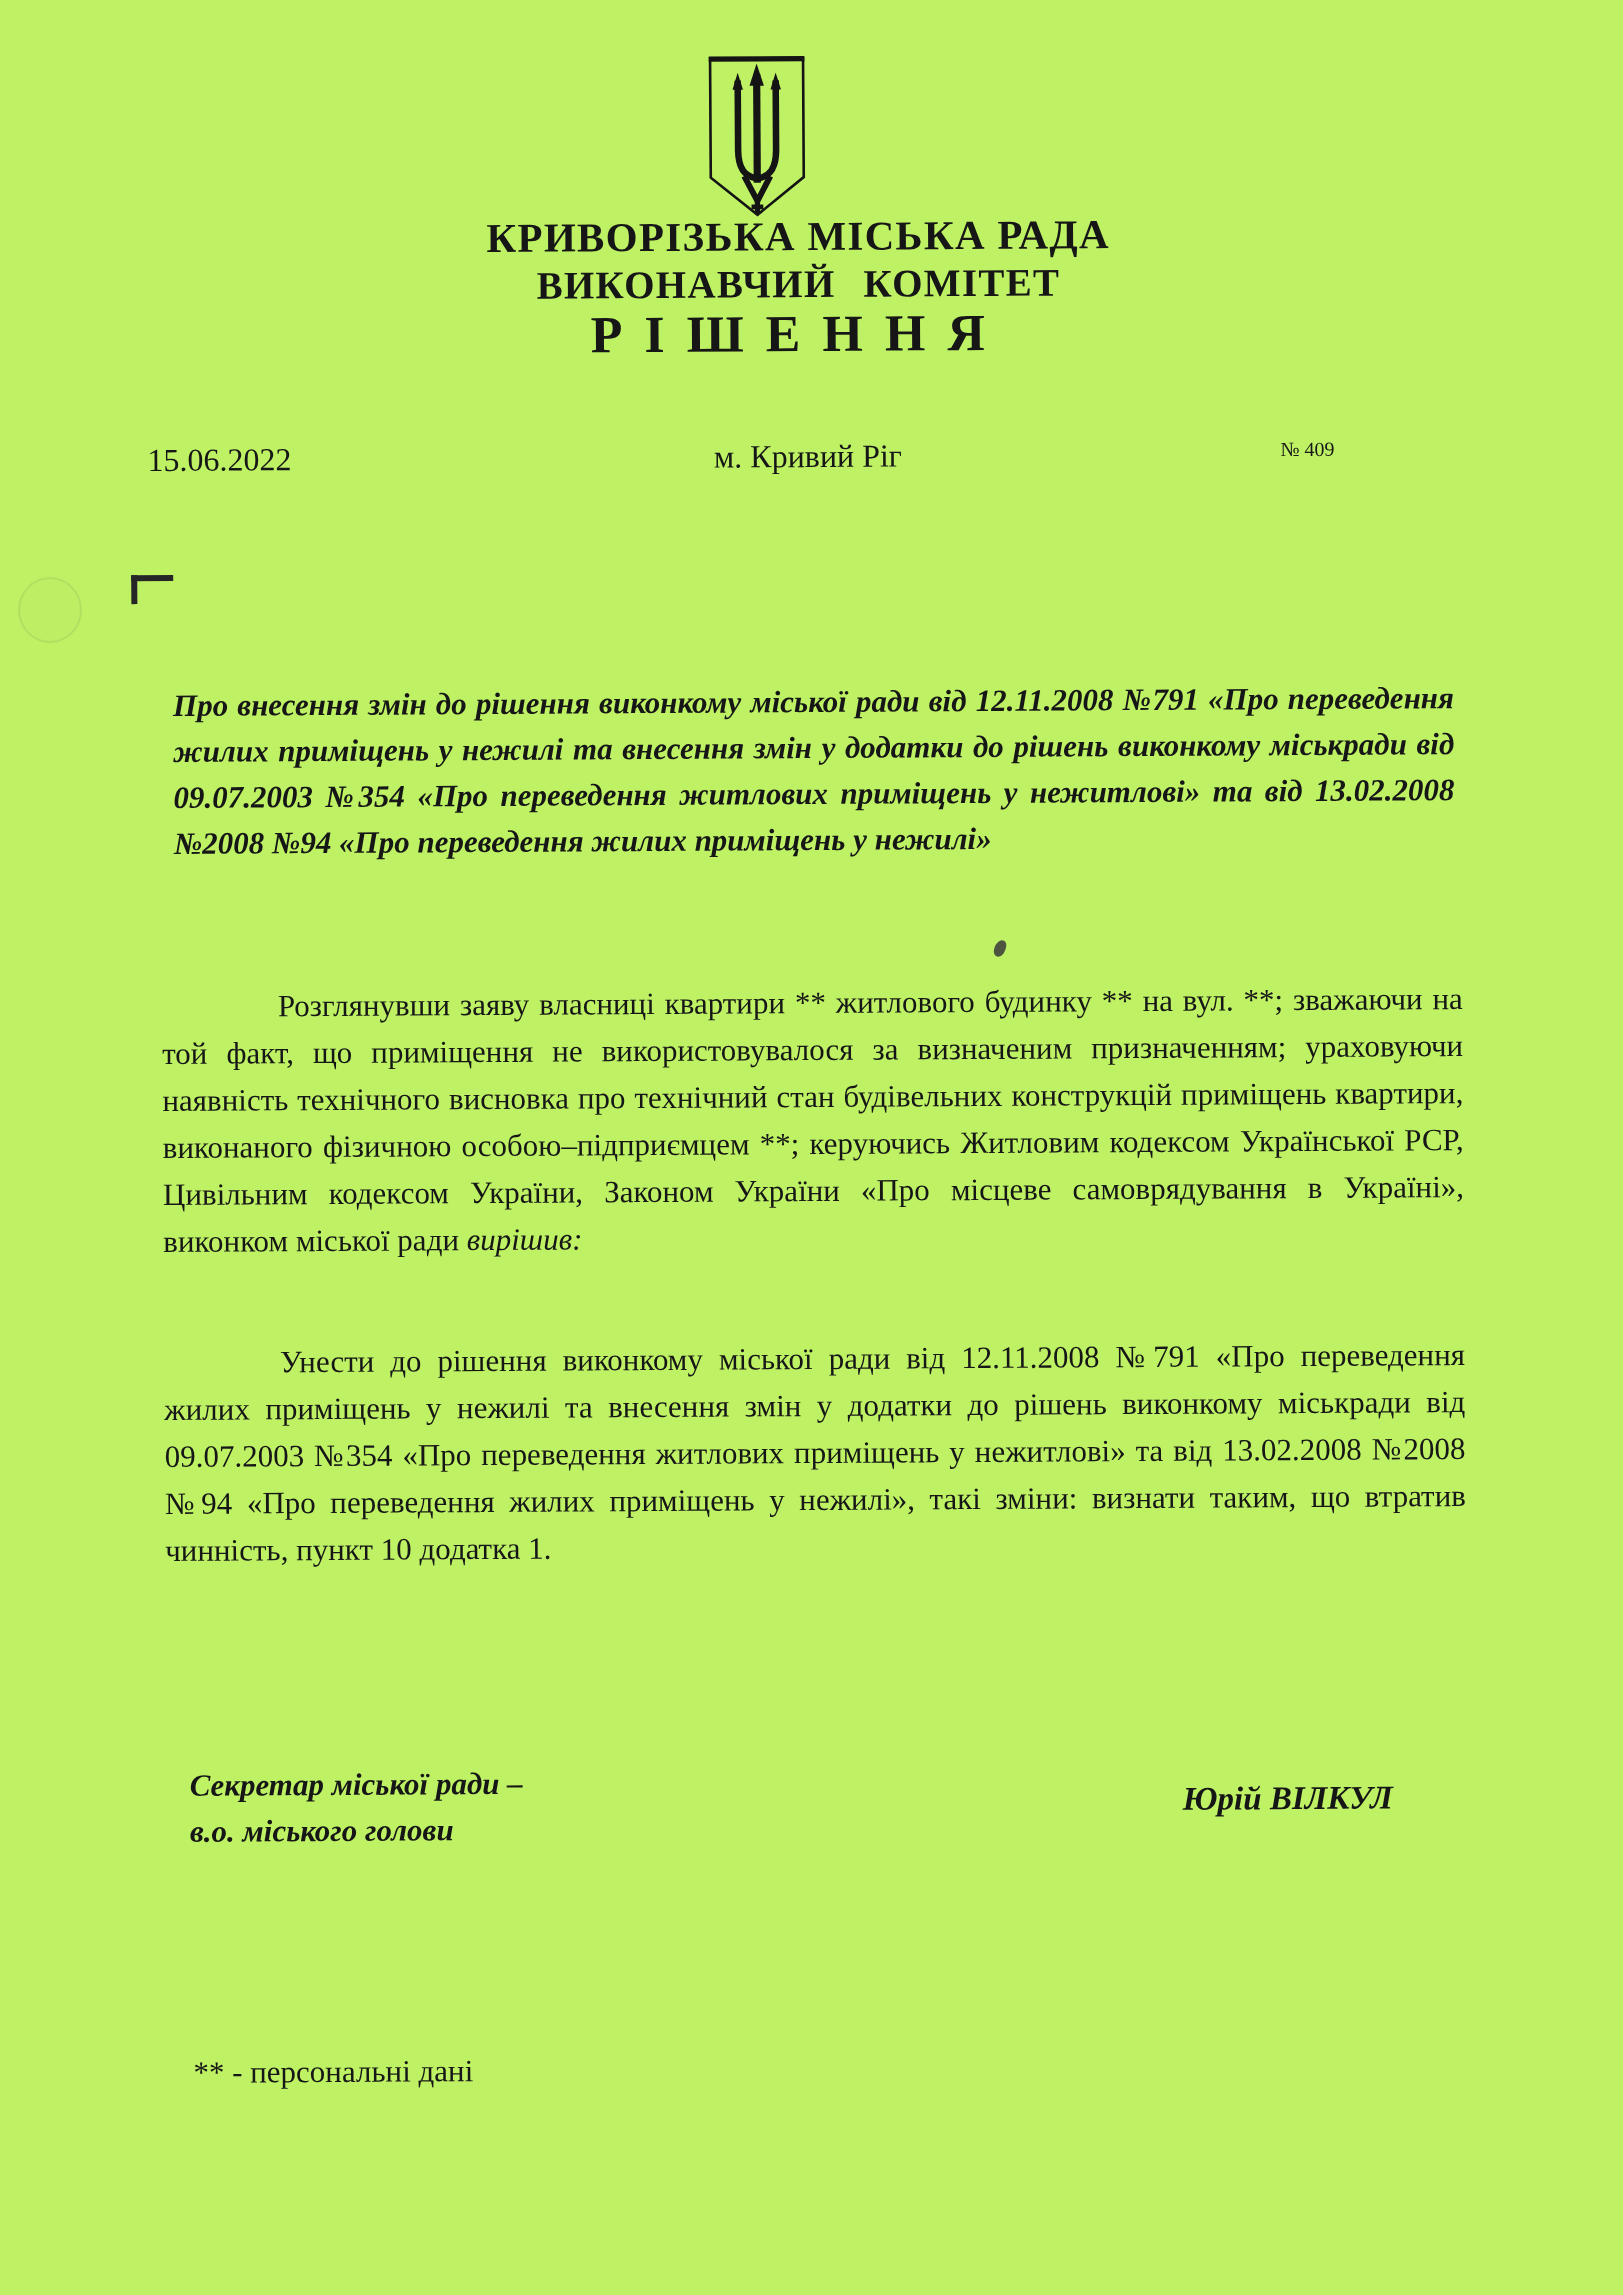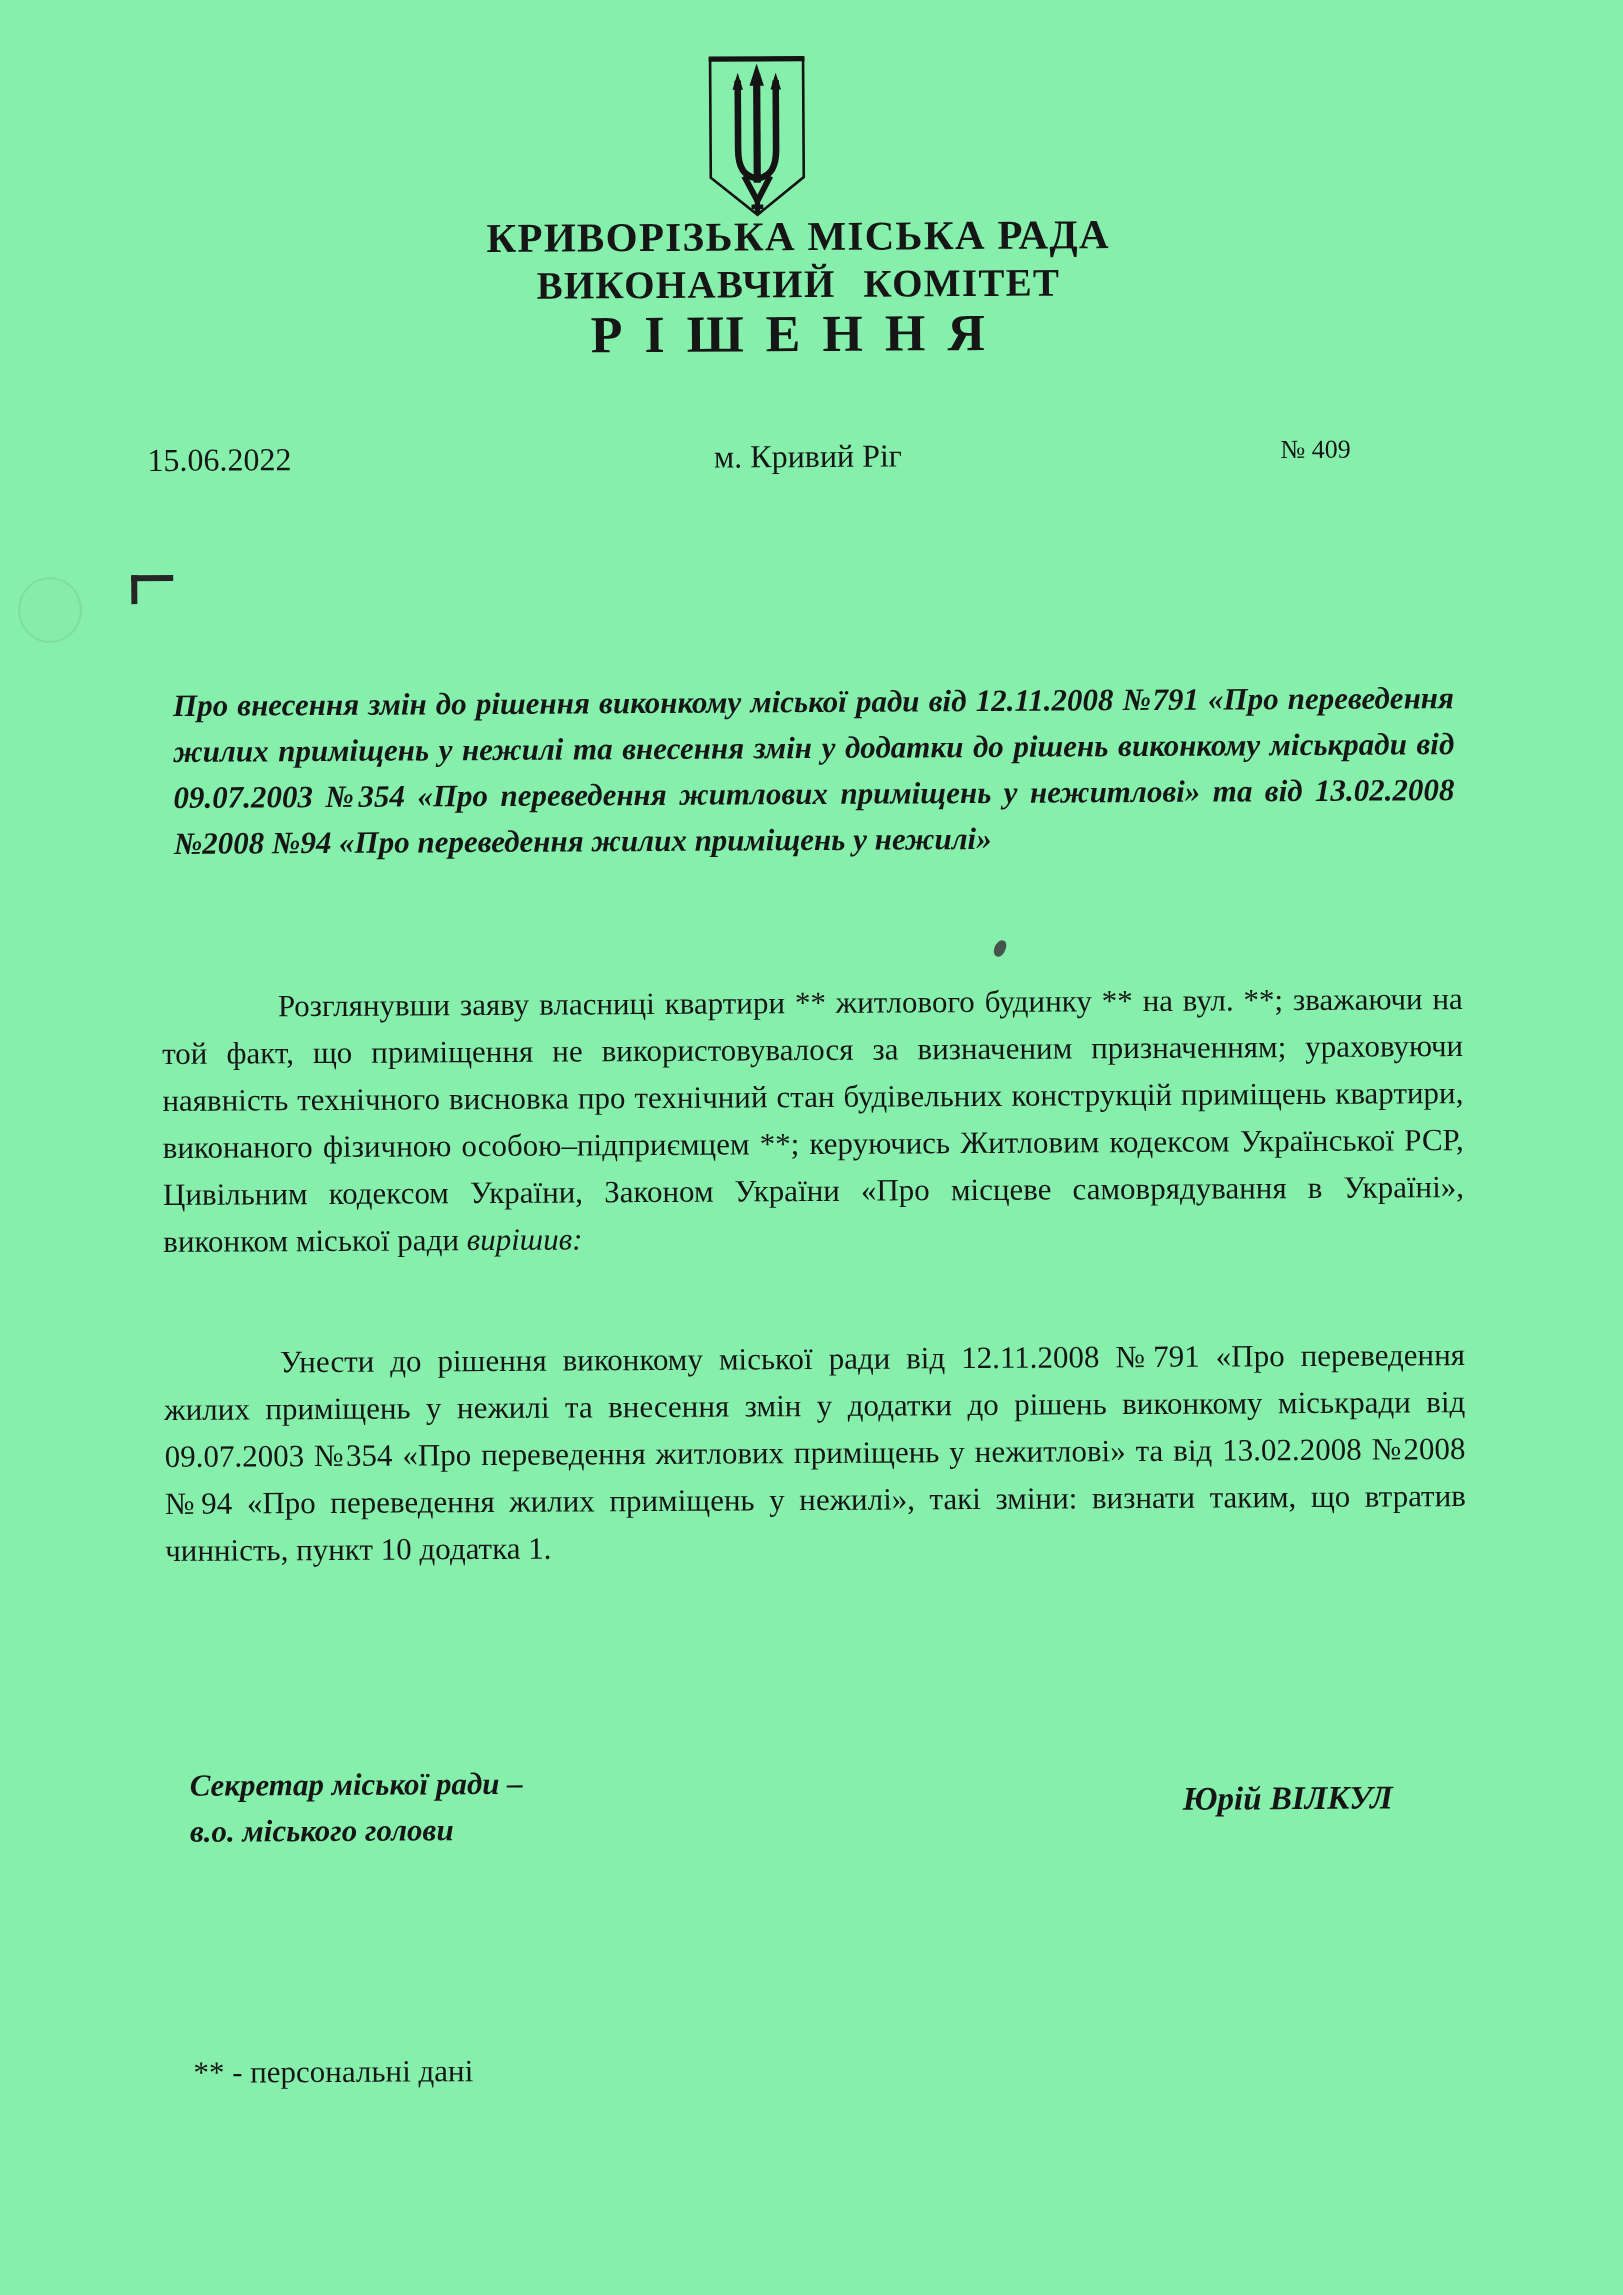--- a/index.html
+++ b/index.html
@@ -1,19 +1,19 @@
 <!DOCTYPE html>
 <html style="font-size:10.5px"><head>
 <meta charset="utf-8">
 <style>
   html,body{margin:0;padding:0;background:#e9e9e7;}
   .page{
     position:relative;
     width:1623px;height:2295px;
-    background:#86efac;
+    background:#bef264;
     overflow:hidden;
     font-family:"Liberation Serif", serif;
     color:#161616;
   }
   .tilt{
     position:absolute;inset:0;
     transform:rotate(-0.35deg);
     transform-origin:50% 45%;
   }
   .abs{position:absolute;}
@@ -32,21 +32,21 @@
   }
   .doctype{
     left:0;top:302px;width:1606px;text-align:center;
     font-size:52px;font-weight:700;letter-spacing:22px;
     line-height:63px;white-space:nowrap;
   }
 
   
   .meta-date{left:151px;top:437px;font-size:32px;line-height:39px;}
   .meta-place{left:0;top:437px;width:1623px;text-align:center;font-size:32px;line-height:39px;}
-  .meta-number{left:1284px;top:433px;font-size:26px;line-height:39px;}
+  .meta-number{left:1284px;top:433px;font-size:20px;line-height:39px;}
 
   
   .corner-mark{left:134px;top:571px;width:42px;height:29px;}
   .corner-mark .h{position:absolute;left:0;top:0;width:42px;height:5.9px;background:#262626;}
   .corner-mark .v{position:absolute;left:0;top:0;width:5.9px;height:29px;background:#262626;}
   .hole-punch{
     left:18.3px;top:577px;width:60px;height:62px;border-radius:50%;
     border:2px solid rgba(90,90,80,0.10);
     background:rgba(120,120,110,0.02);
   }

